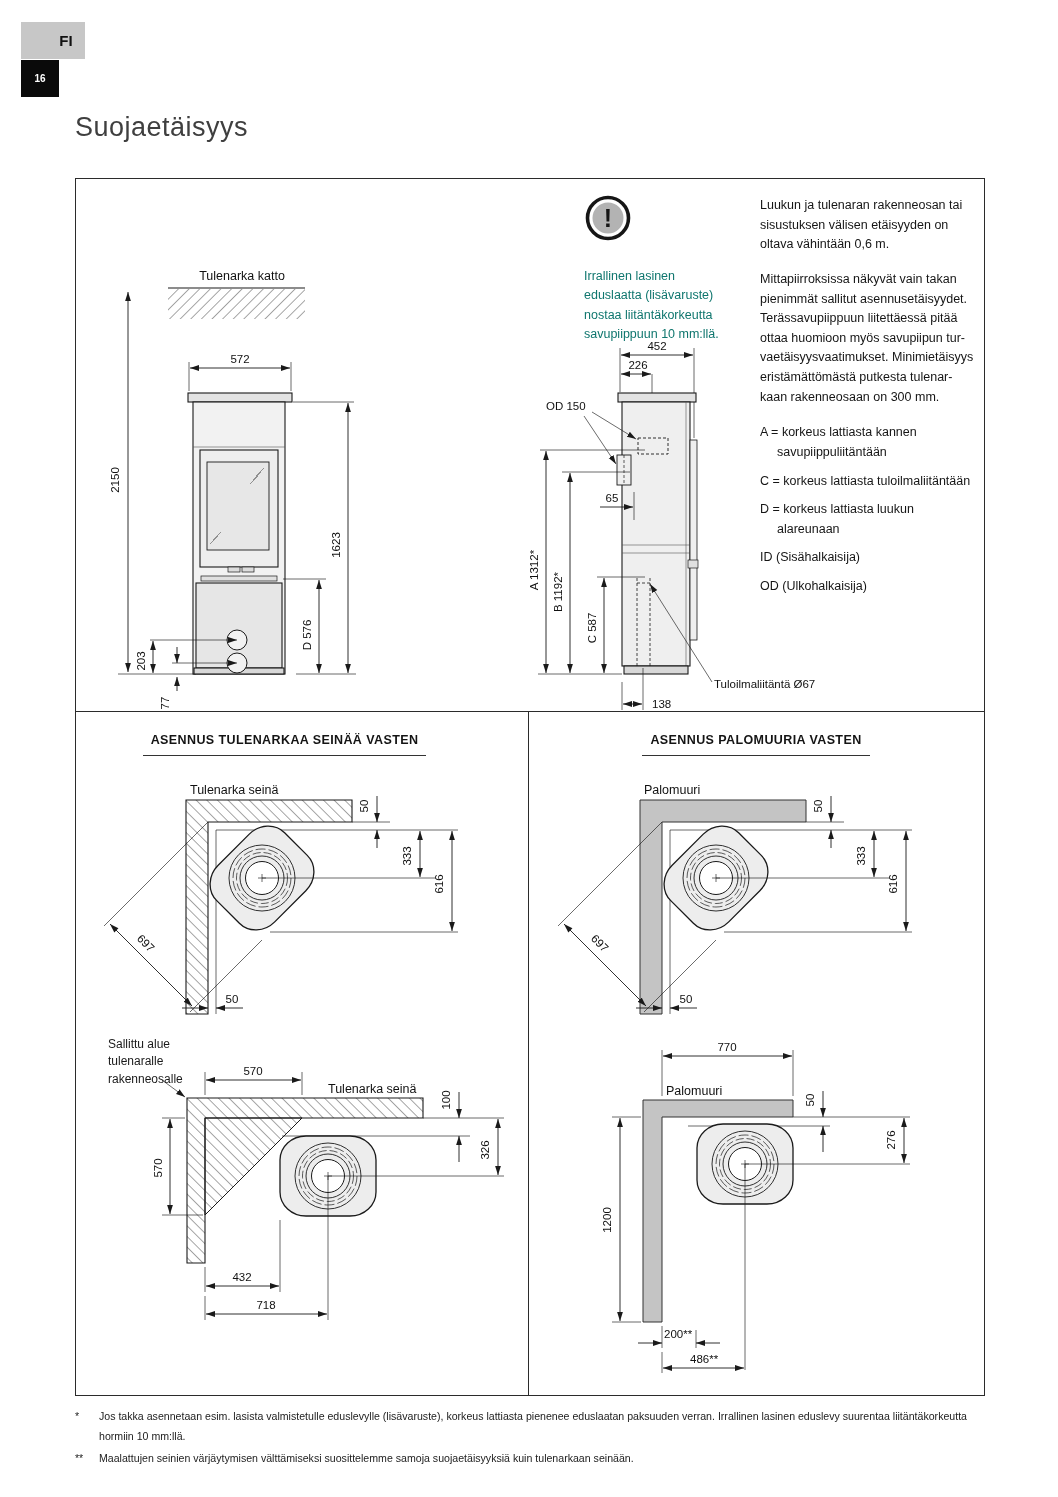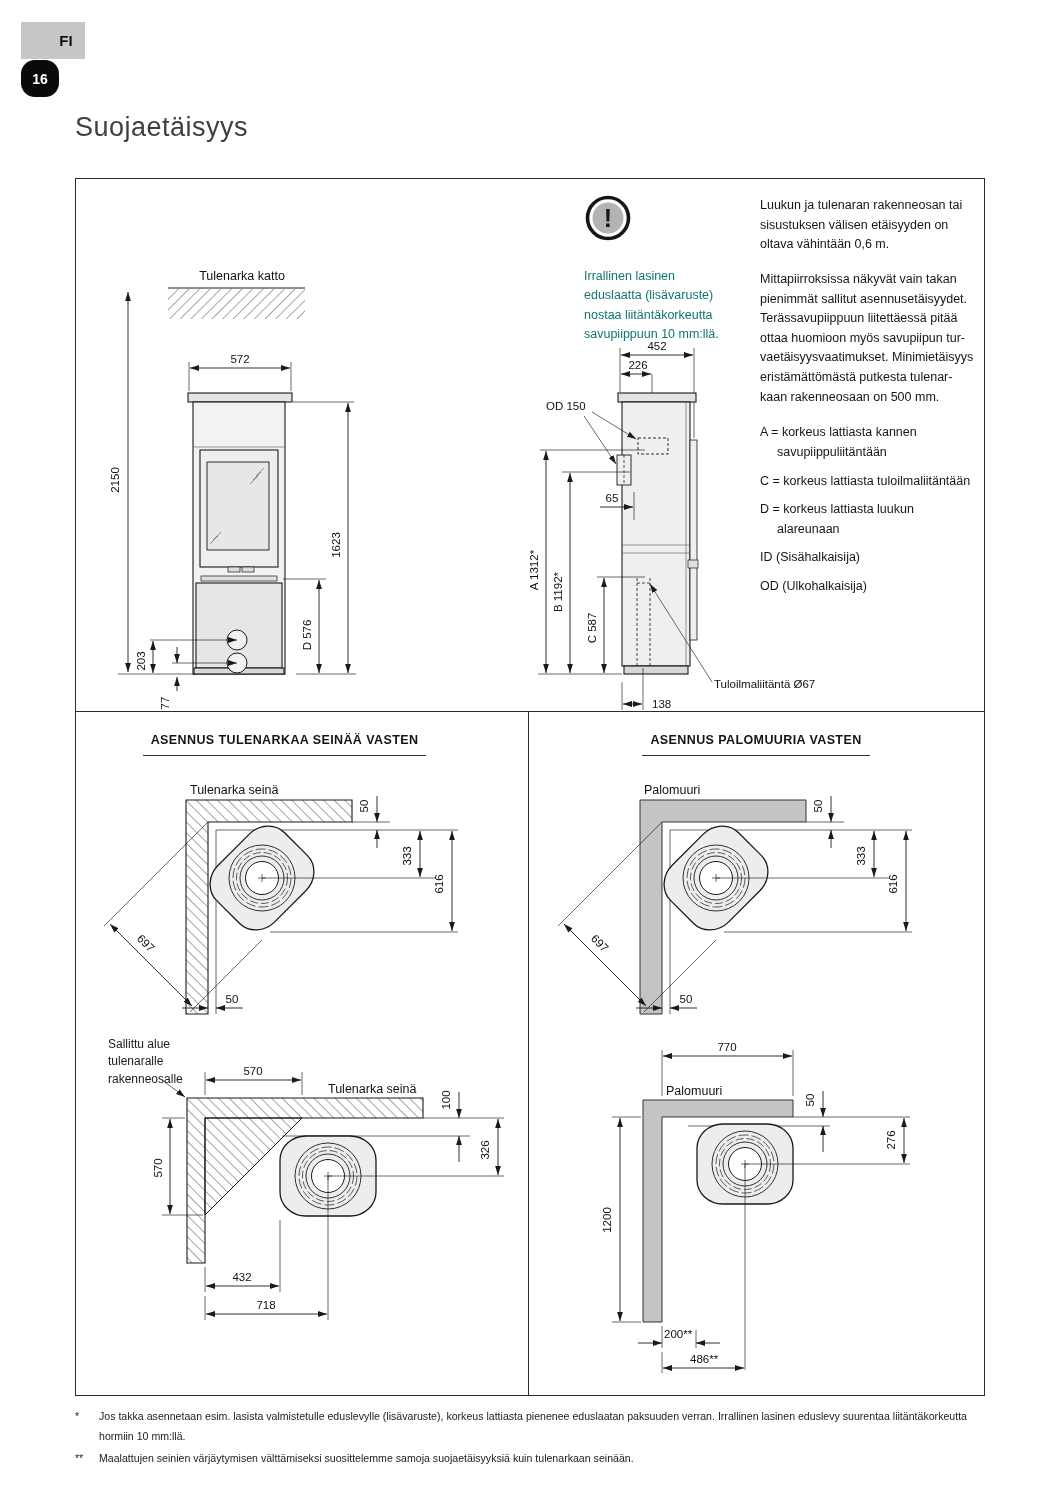--- a/index.html
+++ b/index.html
@@ -6,21 +6,21 @@
   body{
     width:1058px;height:1497px;position:relative;background:#ffffff;
     font-family:"Liberation Sans","DejaVu Sans",sans-serif;color:#1a1a1a;
     overflow:hidden;
   }
   .abs{position:absolute;}
   
   .badge{width:38px;height:37px;display:flex;align-items:center;justify-content:center;
     font-weight:bold;font-size:15px;}
   #badge-fi{left:21px;top:22px;background:#c7c7c7;color:#111;padding-left:26px;}
-  #badge-pg{left:21px;top:60px;background:#0a0a0a;color:#fff;font-size:14px;border-radius:14px;}
+  #badge-pg{left:21px;top:60px;background:#0a0a0a;color:#fff;font-size:10px;}
   
   #title{left:75px;top:112px;font-size:27px;color:#3f3f3f;letter-spacing:.5px;font-weight:400;}
   
   #frame{left:75px;top:178px;width:910px;height:1218px;border:1px solid #2b2b2b;box-sizing:border-box;}
   #div-h{left:0;top:532px;width:908px;height:1px;background:#2b2b2b;}
   #div-v{left:452px;top:532px;width:1px;height:684px;background:#2b2b2b;}
   
   .pre{white-space:pre-line;}
   #note-caption{left:584px;top:247px;width:160px;font-size:12.5px;line-height:1.55;color:#0f766e;margin-top:20px;}
   #info-col{left:760px;top:196px;width:218px;font-size:12.5px;line-height:1.57;color:#151515;}
@@ -201,21 +201,21 @@
 <div class="abs" id="info-col">
   <p class="para pre">Luukun ja tulenaran rakenneosan tai
 sisustuksen välisen etäisyyden on
 oltava vähintään 0,6 m.</p>
   <p class="para pre">Mittapiirroksissa näkyvät vain takan
 pienimmät sallitut asennusetäisyydet.
 Terässavupiippuun liitettäessä pitää
 ottaa huomioon myös savupiipun tur-
 vaetäisyysvaatimukset. Minimietäisyys
 eristämättömästä putkesta tulenar-
-kaan rakenneosaan on 500 mm.</p>
+kaan rakenneosaan on 300 mm.</p>
   <div style="margin-top:16px;">
     <div class="legend-item">A = korkeus lattiasta kannen
 savupiippuliitäntään</div>
     <div class="legend-item">C = korkeus lattiasta tuloilmaliitäntään</div>
     <div class="legend-item">D = korkeus lattiasta luukun alareunaan</div>
     <div class="legend-item">ID (Sisähalkaisija)</div>
     <div class="legend-item">OD (Ulkohalkaisija)</div>
   </div>
 </div>
 

